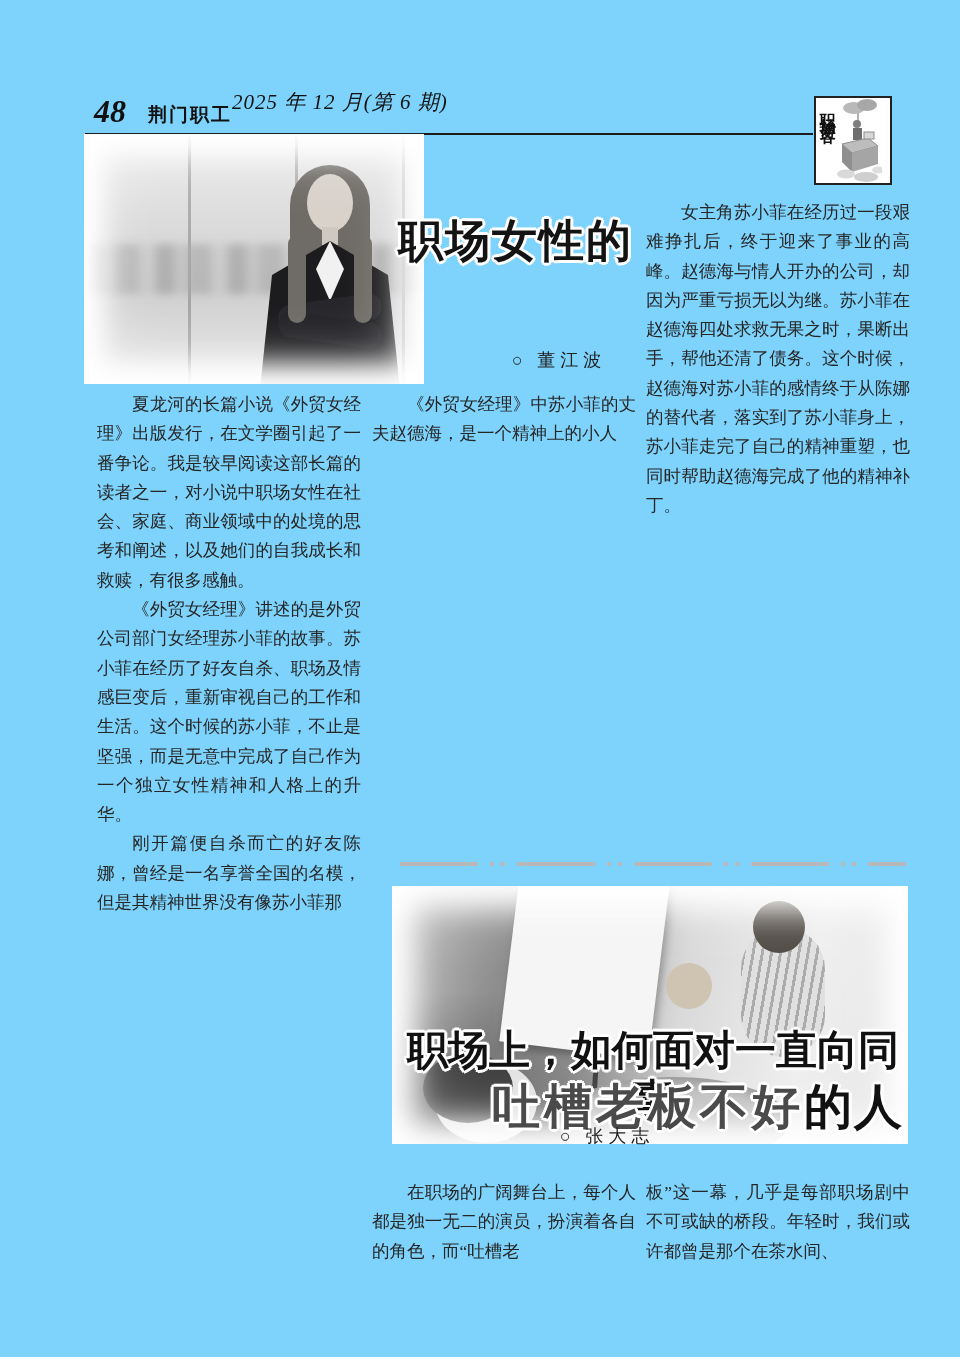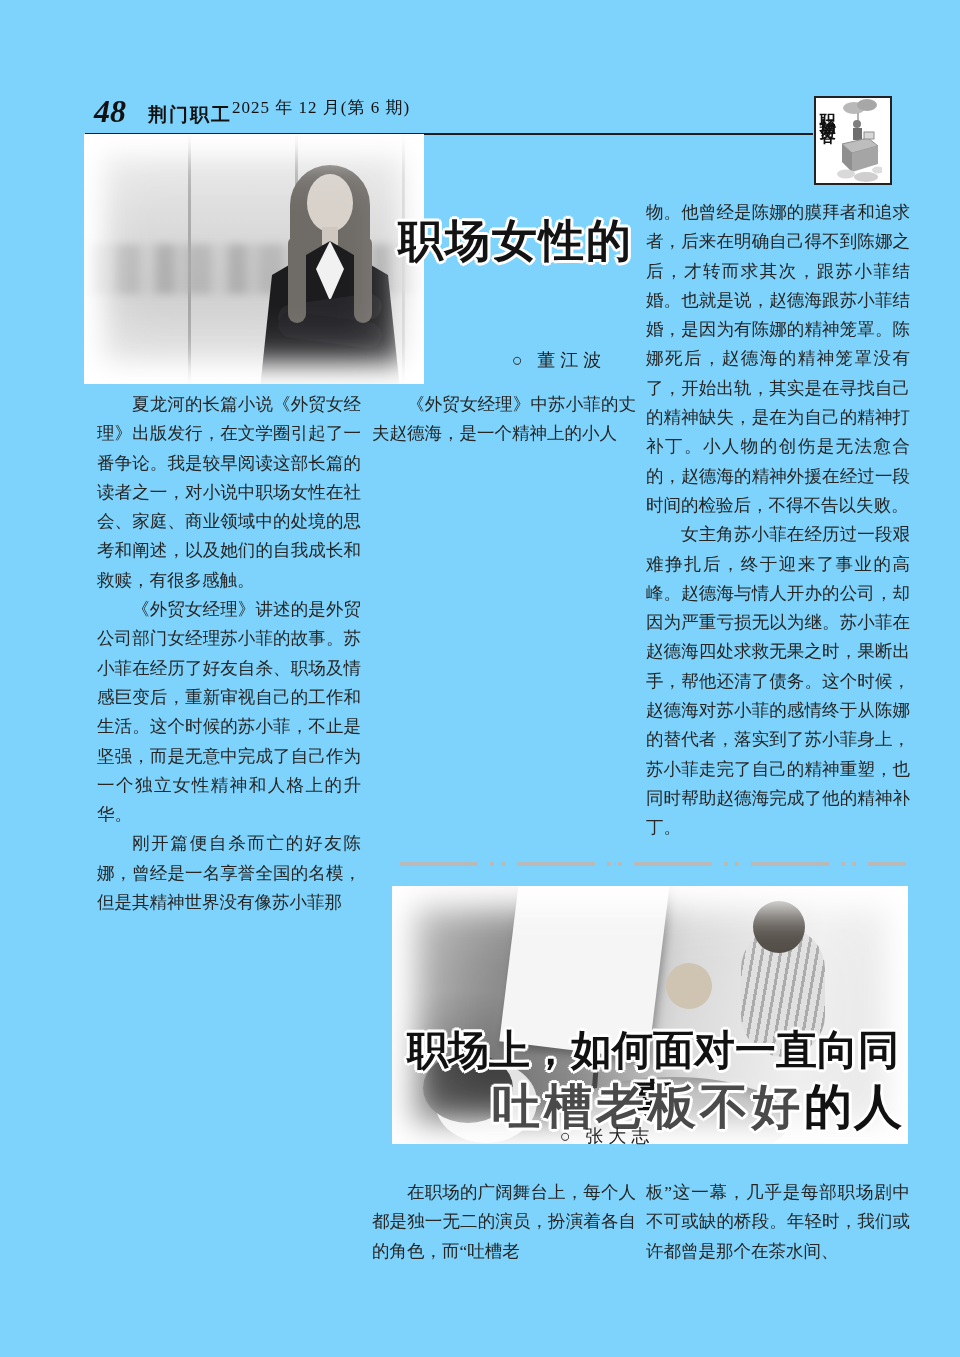--- a/index.html
+++ b/index.html
@@ -4,21 +4,21 @@
 <style>
   html,body{margin:0;padding:0;background:#ffffff;}
   .page{position:relative;width:960px;height:1357px;background:#7dd3fc;overflow:hidden;
         font-family:"Liberation Serif","DejaVu Serif",serif;color:#222;}
 
   
   .page-number{position:absolute;left:94px;top:93px;font-size:32px;font-style:italic;
                font-weight:bold;font-family:"Liberation Serif",serif;color:#111;}
   .pub-name{position:absolute;left:148px;top:102px;font-size:19px;font-weight:bold;color:#111;
             font-family:"Liberation Sans",sans-serif;letter-spacing:2px;}
-  .issue{position:absolute;left:232px;top:96px;font-size:17px;color:#111;letter-spacing:1px;}
+  .issue{position:absolute;left:232px;top:88px;font-size:21px;color:#111;letter-spacing:1px;font-style:italic;}
   .header-rule{position:absolute;left:85px;top:133px;width:728px;height:2px;background:#1c1c1c;}
 
   
   .badge{position:absolute;left:814px;top:96px;width:78px;height:89px;background:#fff;
          border:2px solid #222;box-sizing:border-box;display:flex;flex-direction:row;}
   .badge-text{writing-mode:vertical-rl;text-orientation:upright;font-size:16px;font-weight:bold;
               color:#111;letter-spacing:4px;padding:3px 0 0 3px;
               font-family:"Liberation Sans",sans-serif;line-height:1.05;}
   .badge-art{flex:1;position:relative;}
 
@@ -145,21 +145,20 @@
 
   <div class="col col1">
     <p>夏龙河的长篇小说《外贸女经理》出版发行，在文学圈引起了一番争论。我是较早阅读这部长篇的读者之一，对小说中职场女性在社会、家庭、商业领域中的处境的思考和阐述，以及她们的自我成长和救赎，有很多感触。</p>
     <p>《外贸女经理》讲述的是外贸公司部门女经理苏小菲的故事。苏小菲在经历了好友自杀、职场及情感巨变后，重新审视自己的工作和生活。这个时候的苏小菲，不止是坚强，而是无意中完成了自己作为一个独立女性精神和人格上的升华。</p>
     <p>刚开篇便自杀而亡的好友陈娜，曾经是一名享誉全国的名模，但是其精神世界没有像苏小菲那</p>
   </div>
   <div class="col col2">
     <p>《外贸女经理》中苏小菲的丈夫赵德海，是一个精神上的小人</p>
   </div>
   <div class="col col3">
-    <p class="no-indent">物。他曾经是陈娜的膜拜者和追求者，后来在明确自己得不到陈娜之后，才转而求其次，跟苏小菲结婚。也就是说，赵德海跟苏小菲结婚，是因为有陈娜的精神笼罩。陈娜死后，赵德海的精神笼罩没有了，开始出轨，其实是在寻找自己的精神缺失，是在为自己的精神打补丁。小人物的创伤是无法愈合的，赵德海的精神外援在经过一段时间的检验后，不得不告以失败。</p>
     <p>女主角苏小菲在经历过一段艰难挣扎后，终于迎来了事业的高峰。赵德海与情人开办的公司，却因为严重亏损无以为继。苏小菲在赵德海四处求救无果之时，果断出手，帮他还清了债务。这个时候，赵德海对苏小菲的感情终于从陈娜的替代者，落实到了苏小菲身上，苏小菲走完了自己的精神重塑，也同时帮助赵德海完成了他的精神补丁。</p>
   </div>
 
   <div class="divider"></div>
 
   <div class="photo2">
     <div class="floor"></div>
     <div class="board"></div>
     <div class="board-leg"></div>
     <div class="man"></div>

